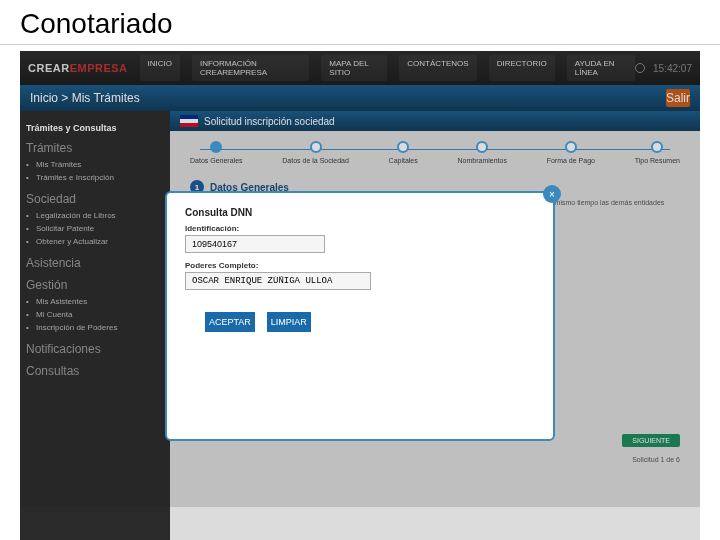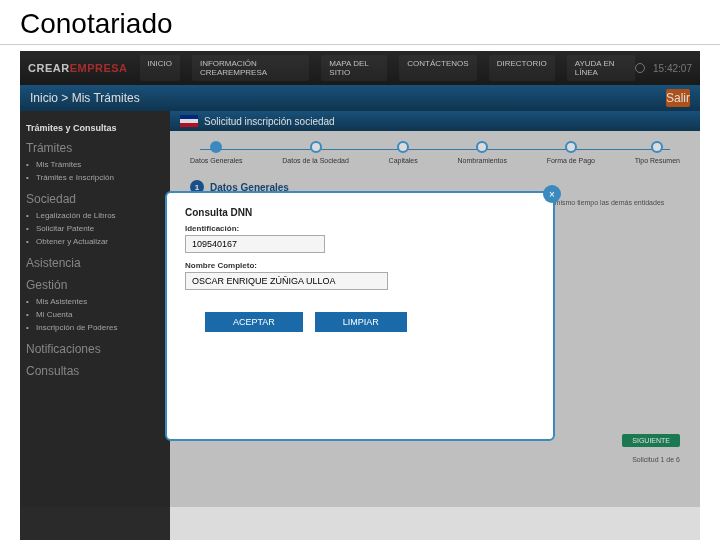--- a/index.html
+++ b/index.html
@@ -57,23 +57,23 @@
   .footer-dark { height: 18px; background: #2a2a2a; color: #999; font-size: 7px; display: flex; align-items: center; padding: 0 10px; }
   .footer-dark .center { position: absolute; left: 50%; transform: translateX(-50%); }
   .footer-dark .right { margin-left: auto; }
   
   .modal-overlay { position: absolute; inset: 0; background: rgba(30,30,30,0.15); display: flex; align-items: flex-start; justify-content: center; padding-top: 140px; }
   .modal { width: 390px; height: 250px; background: #fff; border: 2px solid #3a8ac0; border-radius: 6px; position: relative; padding: 14px 18px; }
   .modal-close { position: absolute; top: -8px; right: -8px; width: 18px; height: 18px; background: #3a8ac0; border-radius: 50%; display: flex; align-items: center; justify-content: center; color: #fff; font-size: 10px; cursor: pointer; }
   .modal-title { font-size: 10px; font-weight: bold; color: #222; margin-bottom: 6px; }
   .m-label { font-size: 8px; color: #333; font-weight: bold; margin-bottom: 2px; }
   .m-input { font-size: 9px; padding: 3px 6px; border: 1px solid #aaa; width: 140px; margin-bottom: 8px; background: #f5f5f5; }
-  .m-input.wide { width: 203px; }
+  .m-input.wide { width: 186px; font-family: Liberation Mono, monospace; }
   .m-btns { display: flex; gap: 12px; margin-top: 14px; margin-left: 20px; }
-  .m-btn { background: #1a6aaa; color: #fff; border: none; padding: 5px 28px; font-size: 9px; cursor: pointer; }
+  .m-btn { background: #1a6aaa; color: #fff; border: none; padding: 5px 4px; font-size: 9px; cursor: pointer; }
 </style>
 </head>
 <body>
 
 <div class="slide-title">Conotariado</div>
 
 <div class="app-window">
 
   <div class="topbar">
     <div class="logo">
@@ -198,21 +198,21 @@
     <span class="center">Derechos Reservados CrearEmpresa.go.cr 2012</span>
     <span class="right">Condiciones de Uso</span>
   </div>
 
   <div class="modal-overlay">
     <div class="modal">
       <div class="modal-close">×</div>
       <div class="modal-title">Consulta DNN</div>
       <div class="m-label">Identificación:</div>
       <input class="m-input" value="109540167" style="">
-      <div class="m-label">Nombre Completo:</div>
+      <div class="m-label">Poderes Completo:</div>
       <input class="m-input wide" value="OSCAR ENRIQUE ZÚÑIGA ULLOA" style="">
       <div class="m-btns">
         <button class="m-btn">ACEPTAR</button>
         <button class="m-btn">LIMPIAR</button>
       </div>
     </div>
   </div>
 
 </div>
 

